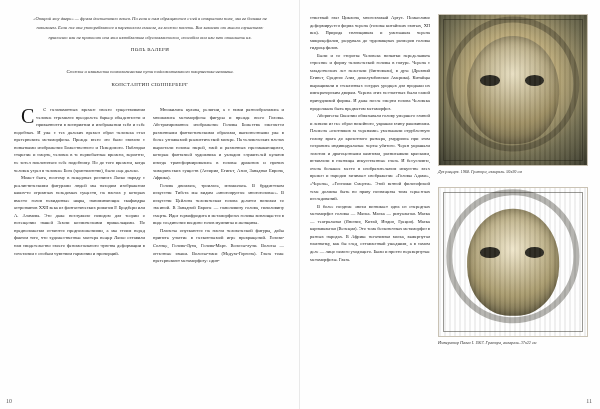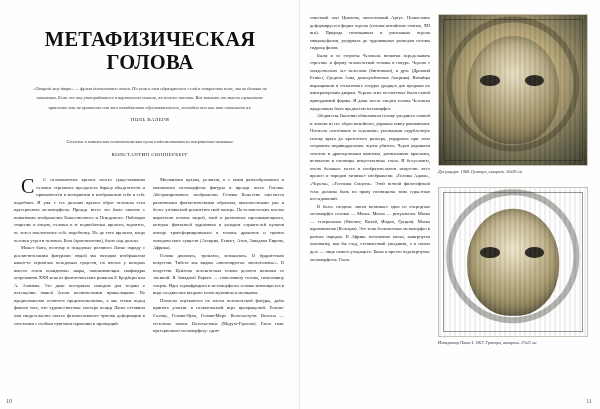--- a/index.html
+++ b/index.html
@@ -132,21 +132,20 @@
   .pageno-l{left:6px;}
   .pageno-r{right:8px;}
 </style>
 </head>
 <body>
 
 <div class="spread">
 
   <div class="page page-left">
 
-    <h1 class="title">МЕТАФИЗИЧЕСКАЯ ГОЛОВА</h1>
 
     <div class="epigraph">
       <div>«Открой эту дверь» — фраза достаточно ясная. Но если к нам обращаются с ней в открытом поле, мы ее больше не понимаем. Если же она употребляется в переносном смысле, ее можно понять. Все зависит от мысли слушателя: приносит или не приносит она эти излюбленные обусловленности, способна она или нет отыскать их.</div>
       <div class="epi-author">ПОЛЬ ВАЛЕРИ</div>
     </div>
 
     <div class="epigraph epigraph2">
       <div>Сложны и извилисты психологические пути подсознательного творчества человека.</div>
       <div class="epi-author">КОНСТАНТИН СЮННЕРБЕРГ</div>
     </div>

